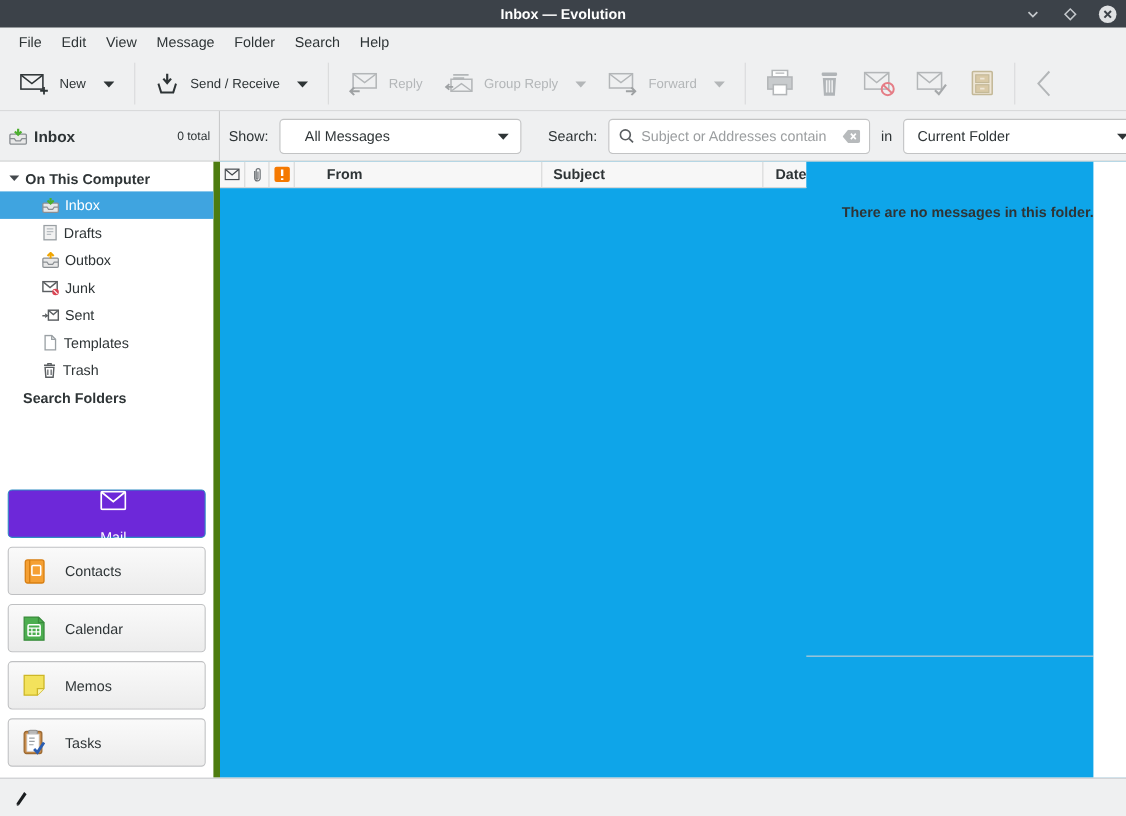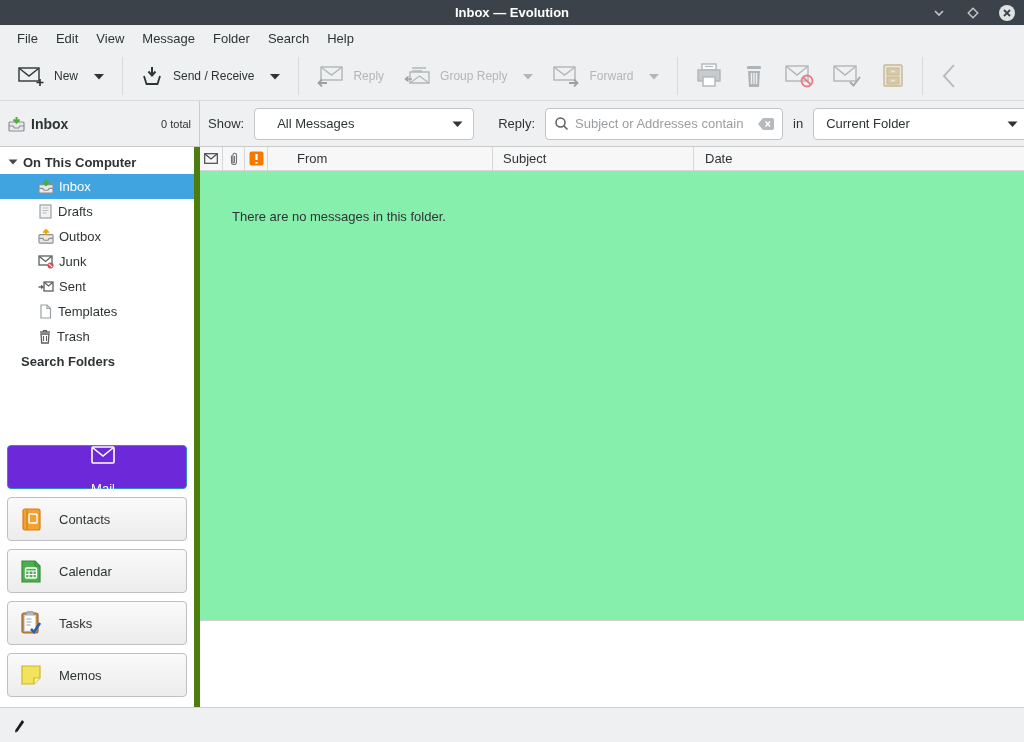--- a/index.html
+++ b/index.html
@@ -48,21 +48,21 @@
   .tree { padding-top:3px; }
   .tree-root { height:24px; display:flex; align-items:center; padding-left:8px; gap:5px; font-weight:bold; cursor:pointer; }
   .tree-row { height:25px; display:flex; align-items:center; padding-left:38px; gap:5px; cursor:pointer; }
   .tree-row.selected { background:#3fa4e0; color:#ffffff; }
   .tree-section { height:25px; display:flex; align-items:center; padding-left:21px; font-weight:bold; cursor:pointer; }
   .switcher { margin-top:auto; padding:6px 7px 10px 7px; display:flex; flex-direction:column; gap:8px; }
   .sw-btn { height:44px; border:1px solid #bfc0c2; border-radius:4px; background:linear-gradient(#fafafa,#ececec); display:flex; align-items:center; padding-left:12px; gap:17px; cursor:pointer; }
   .sw-btn.selected { background:#6d28d9; border-color:#2f8cc4; color:#ffffff;flex-direction:column; }
 
   
-  .main { flex:1; display:flex; flex-direction:column; background:#86efac; min-width:0; }
+  .main { flex:1; display:flex; flex-direction:row; background:#0ea5e9; min-width:0;font-weight:bold; }
   .list-header { height:24px; display:flex; background:#f7f7f7; border-bottom:1px solid #d6d7d8; flex:0 0 auto; }
   .col { border-right:1px solid #d6d7d8; display:flex; align-items:center; cursor:pointer; }
   .col-status { width:23px; justify-content:center; }
   .col-attach { width:22px; justify-content:center; }
   .col-flag { width:23px; justify-content:center; }
   .col-from { width:225px; padding-left:29px; }
   .col-subject { width:201px; padding-left:10px; }
   .col-date { flex:1; padding-left:11px; border-right:none; }
   .list-body { height:450px; padding:38px 0 0 32px; border-bottom:1px solid #cfd0d1; }
   .preview { flex:1; background:#ffffff; }
@@ -261,21 +261,21 @@
     <div class="filters">
       <span class="flabel">Show:</span>
       <div class="combo show-combo">
         <span class="cval">All Messages</span>
         <span>
           <svg width="11" height="8" viewBox="0 0 11 8">
               <polygon points="0.5,1.5 10.5,1.5 5.5,7" fill="#2e3436"></polygon>
             </svg>
         </span>
       </div>
-      <span class="flabel" style="margin-left:14px;">Reply:</span>
+      <span class="flabel" style="margin-left:14px;">Search:</span>
       <div class="searchbox">
         <span>
           <svg width="15" height="15" viewBox="0 0 15 15">
               <circle cx="6.5" cy="6.5" r="4.5" fill="none" stroke="#5a5e61" stroke-width="1.5"></circle>
               <path d="M10 10 L13.5 13.5" stroke="#5a5e61" stroke-width="1.5"></path>
             </svg>
         </span>
         <input type="text" placeholder="Subject or Addresses contain" style="">
         <span>
           <svg width="16" height="12" viewBox="0 0 16 12">
@@ -410,38 +410,38 @@
                 <path d="M2 1 H15 L20 6 V22 H2 Z" fill="#4cae4f" stroke="#3a8c3d" stroke-width="1.2"></path>
                 <path d="M15 1 V6 H20" fill="none" stroke="#3a8c3d" stroke-width="1.2"></path>
                 <rect x="5.5" y="8" width="11" height="10" rx="1" fill="none" stroke="#ffffff" stroke-width="1.4"></rect>
                 <path d="M5.5 11 H16.5 M9 11 V18 M13 11 V18 M5.5 14.5 H16.5" stroke="#ffffff" stroke-width="1.1"></path>
               </svg>
           </span>
           <span>Calendar</span>
         </div>
         <div class="sw-btn">
           <span>
+            <svg width="22" height="22" viewBox="0 0 22 22">
+                <path d="M2 2 H20 V14 L14 20 H2 Z" fill="#f3e25c" stroke="#cdb727" stroke-width="1.2"></path>
+                <path d="M20 14 H14 V20" fill="#fdf6ae" stroke="#cdb727" stroke-width="1.2"></path>
+              </svg>
+          </span>
+          <span>Memos</span>
+        </div>
+        <div class="sw-btn">
+          <span>
             <svg width="22" height="24" viewBox="0 0 22 24">
                 <rect x="2" y="2" width="16" height="20" rx="2" fill="#c98c4b" stroke="#9c6a33" stroke-width="1.2"></rect>
                 <rect x="6" y="0.8" width="8" height="4" rx="1.5" fill="#b8b8b8" stroke="#8b8b8b" stroke-width="1"></rect>
                 <rect x="4.5" y="4.5" width="11" height="15.5" fill="#ffffff" stroke="#d8d8d8" stroke-width="0.8"></rect>
                 <path d="M6.5 8 h5 M6.5 11 h5 M6.5 14 h4" stroke="#9aa0a4" stroke-width="1"></path>
                 <path d="M11 18 L14 21 L20 12" fill="none" stroke="#2a5db0" stroke-width="2.6"></path>
               </svg>
           </span>
           <span>Tasks</span>
-        </div>
-        <div class="sw-btn">
-          <span>
-            <svg width="22" height="22" viewBox="0 0 22 22">
-                <path d="M2 2 H20 V14 L14 20 H2 Z" fill="#f3e25c" stroke="#cdb727" stroke-width="1.2"></path>
-                <path d="M20 14 H14 V20" fill="#fdf6ae" stroke="#cdb727" stroke-width="1.2"></path>
-              </svg>
-          </span>
-          <span>Memos</span>
         </div>
       </div>
     </div>
 
     <div class="main">
       <div class="list-header">
         <div class="col col-status">
           <span>
             <svg width="14" height="11" viewBox="0 0 14 11">
                 <rect x="0.7" y="0.7" width="12.6" height="9.6" fill="none" stroke="#44494d" stroke-width="1.2"></rect>

